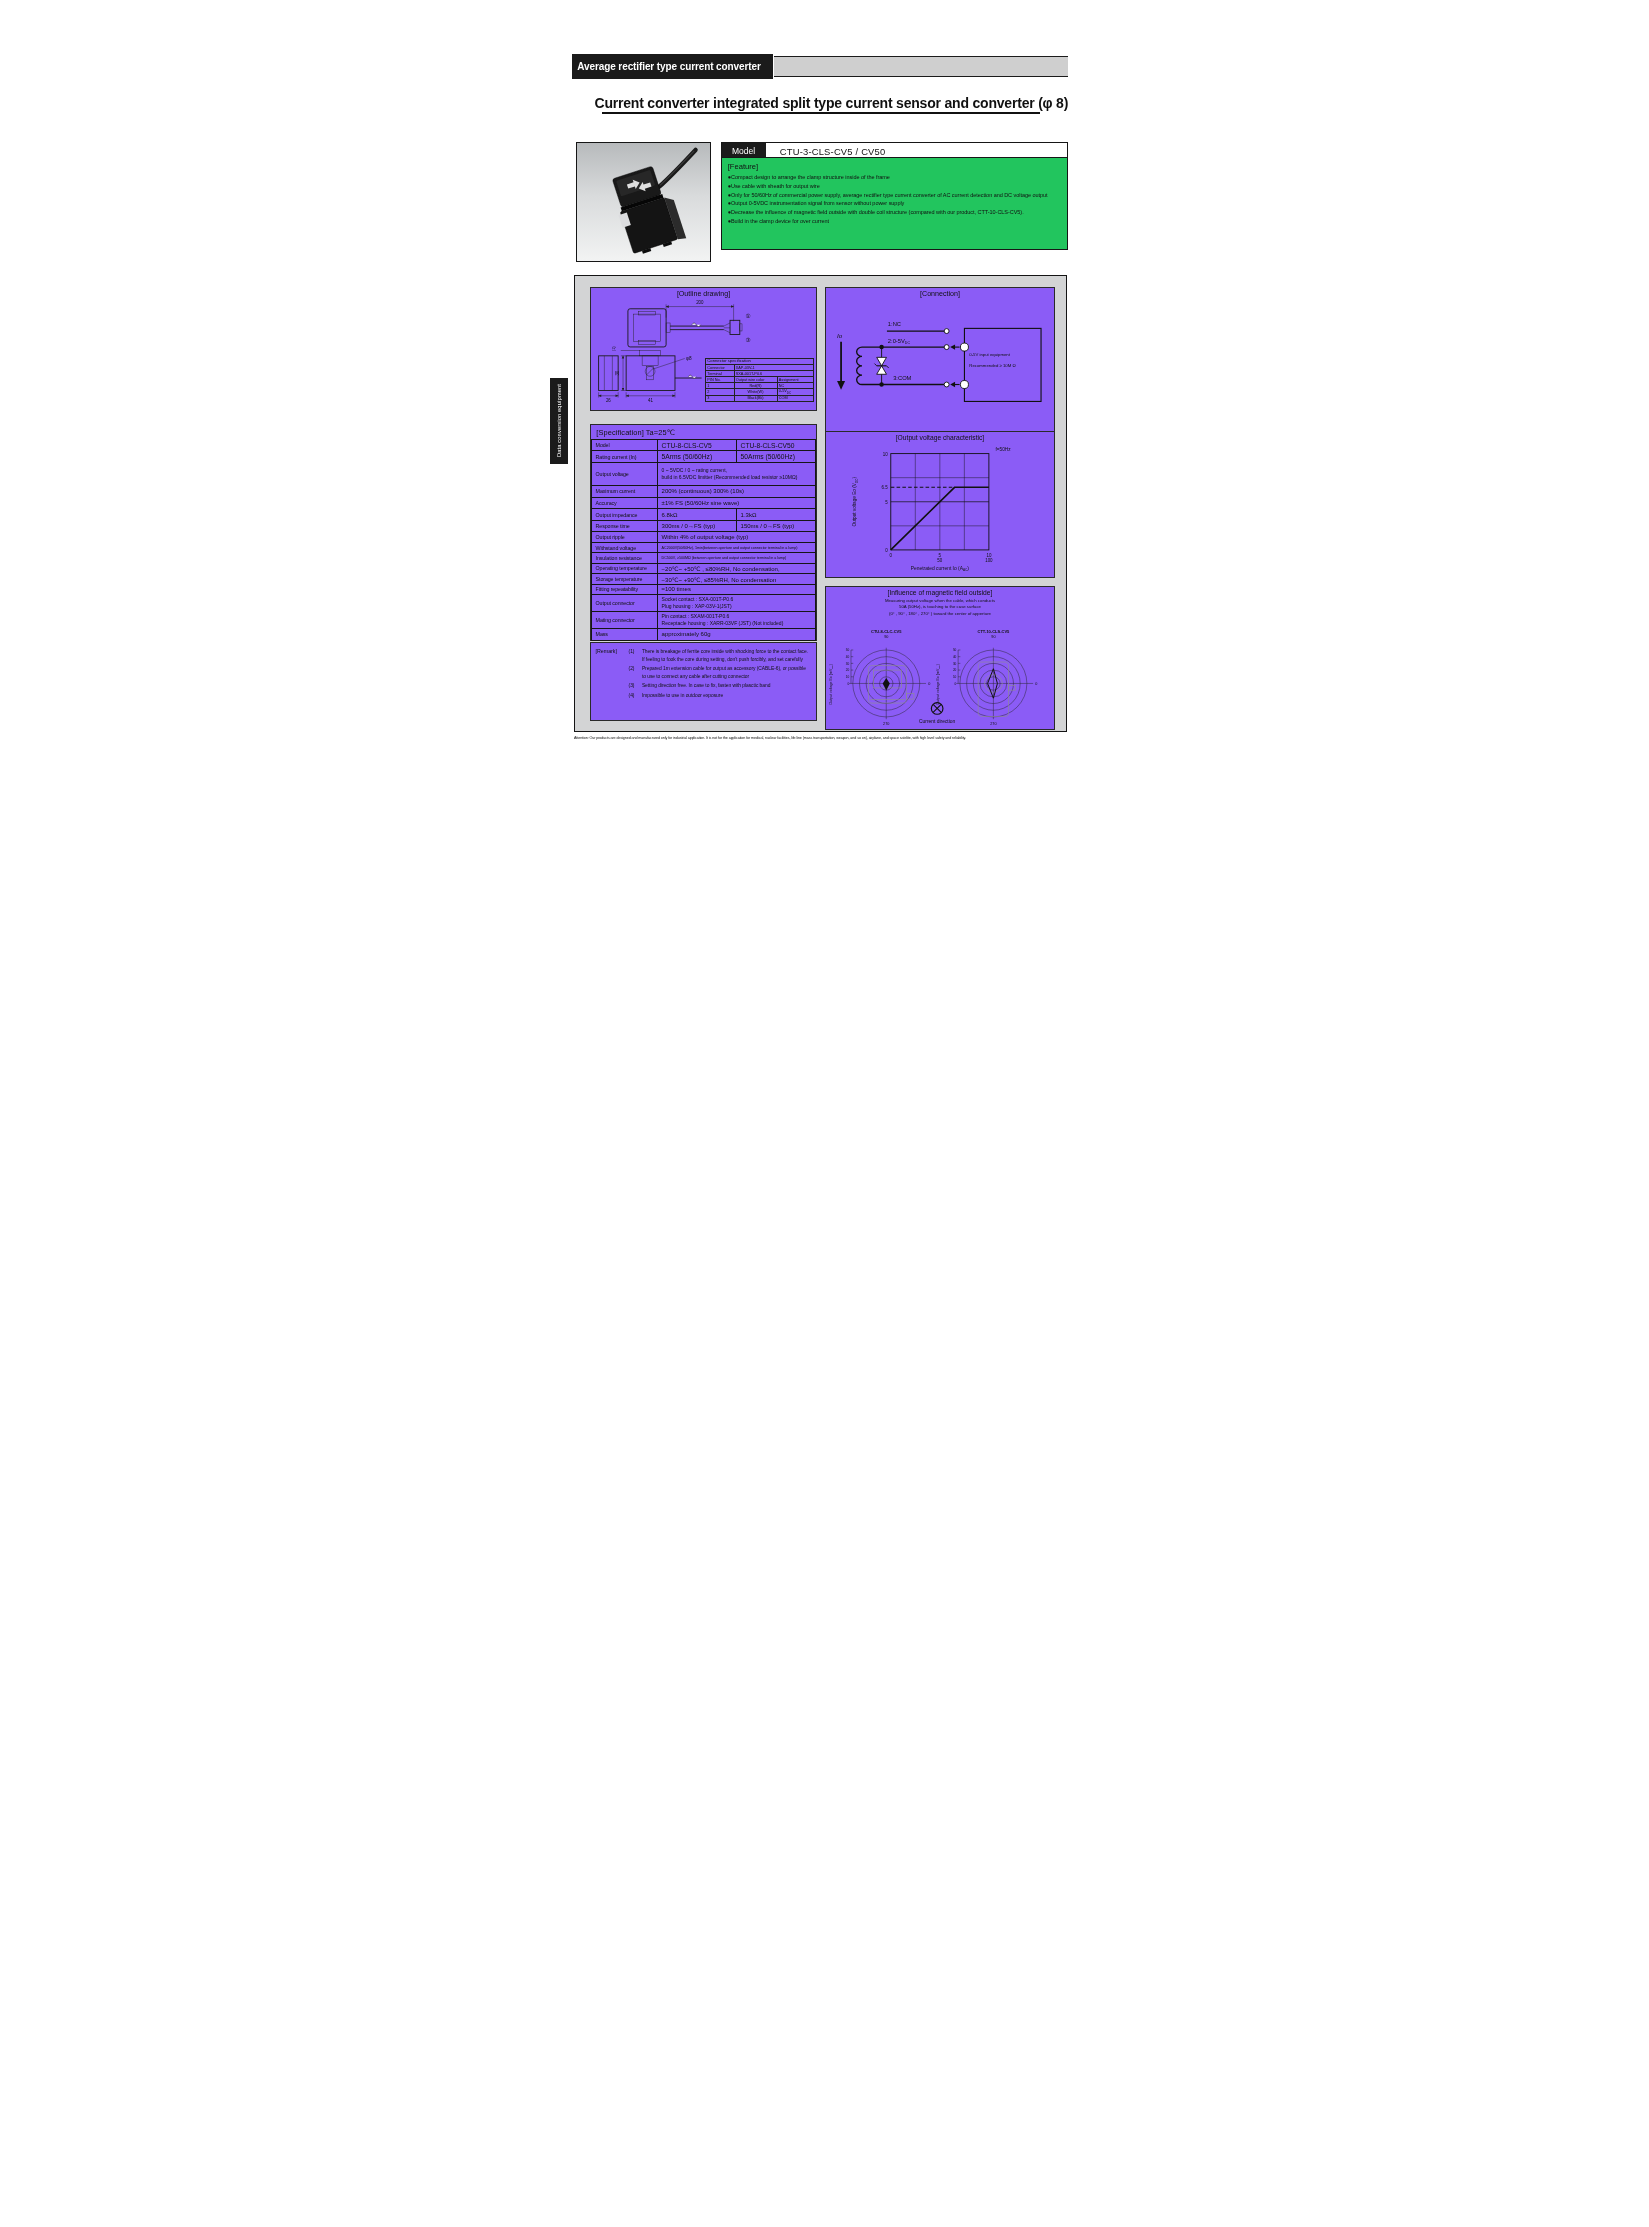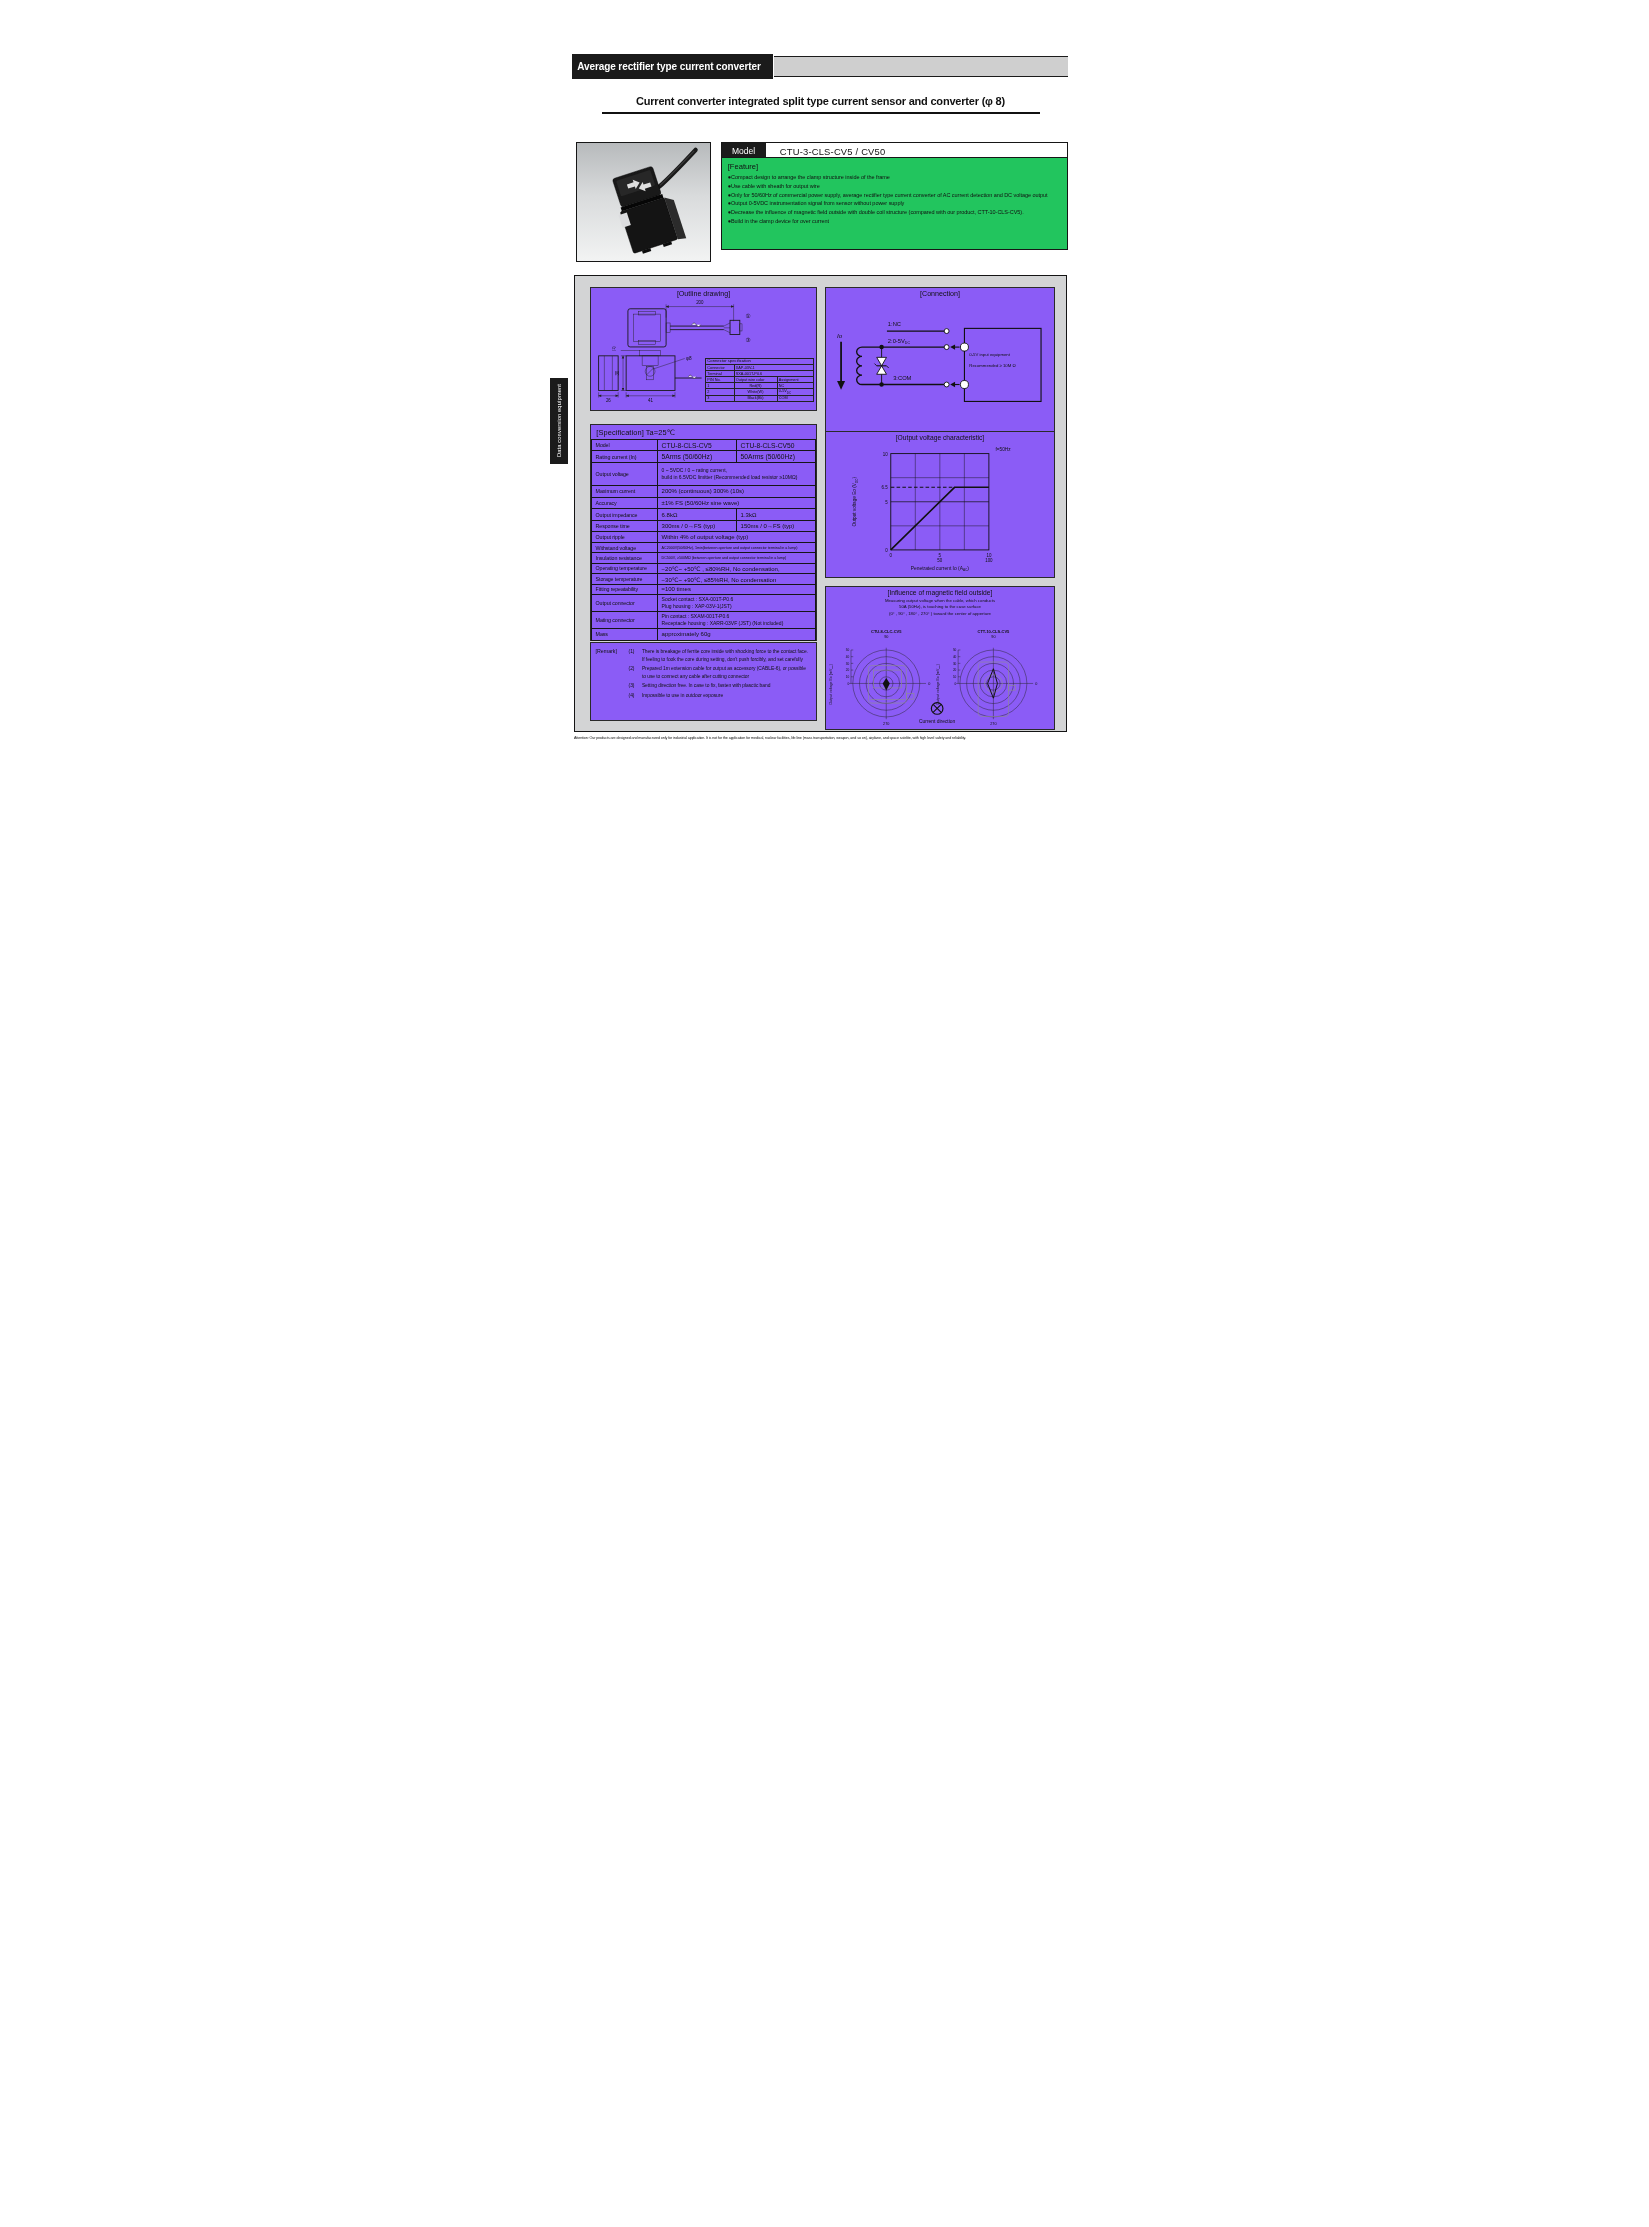--- a/index.html
+++ b/index.html
@@ -6,21 +6,21 @@
   *{box-sizing:border-box;}
   body{font-family:"Liberation Sans","DejaVu Sans",sans-serif;color:#111;}
   .page{position:relative;width:550px;height:777px;background:#fff;margin:0 auto;overflow:hidden;}
 
   
   .banner-black{position:absolute;left:22px;top:54px;width:201px;height:25px;background:#1b1b1b;display:flex;align-items:center;}
   .banner-black span{color:#fff;font-size:10px;font-weight:bold;letter-spacing:-0.1px;padding-left:5.8px;white-space:nowrap;}
   .banner-gray{position:absolute;left:224px;top:56px;width:294px;height:20.5px;background:#cfcfcf;border-top:1.3px solid #1b1b1b;border-bottom:1.3px solid #1b1b1b;}
 
   
-  .doc-title{position:absolute;left:45px;top:95px;width:452px;text-align:center;font-size:11px;font-weight:bold;letter-spacing:-0.2px;white-space:nowrap;}
+  .doc-title{position:absolute;left:45px;top:95px;width:452px;text-align:center;font-size:14px;font-weight:bold;letter-spacing:-0.2px;white-space:nowrap;}
   .title-underline{position:absolute;left:52px;top:112px;width:438px;height:2.2px;background:#111;}
 
   
   .photo-box{position:absolute;left:26px;top:142px;width:135px;height:120px;border:1.3px solid #161616;background:linear-gradient(180deg,#b7babc 0%,#d9dbdc 45%,#f2f3f3 100%);}
   .photo-box svg{display:block;width:100%;height:100%;}
 
   
   .model-box{position:absolute;left:171px;top:142px;width:347px;height:18.7px;border:1.3px solid #161616;background:#fff;display:flex;align-items:stretch;}
   .model-label{width:44px;background:#1b1b1b;color:#fff;font-size:8.5px;display:flex;align-items:center;justify-content:center;}
   .model-value{flex:1;display:flex;align-items:center;font-size:9.4px;padding-left:14.3px;letter-spacing:0.2px;}

